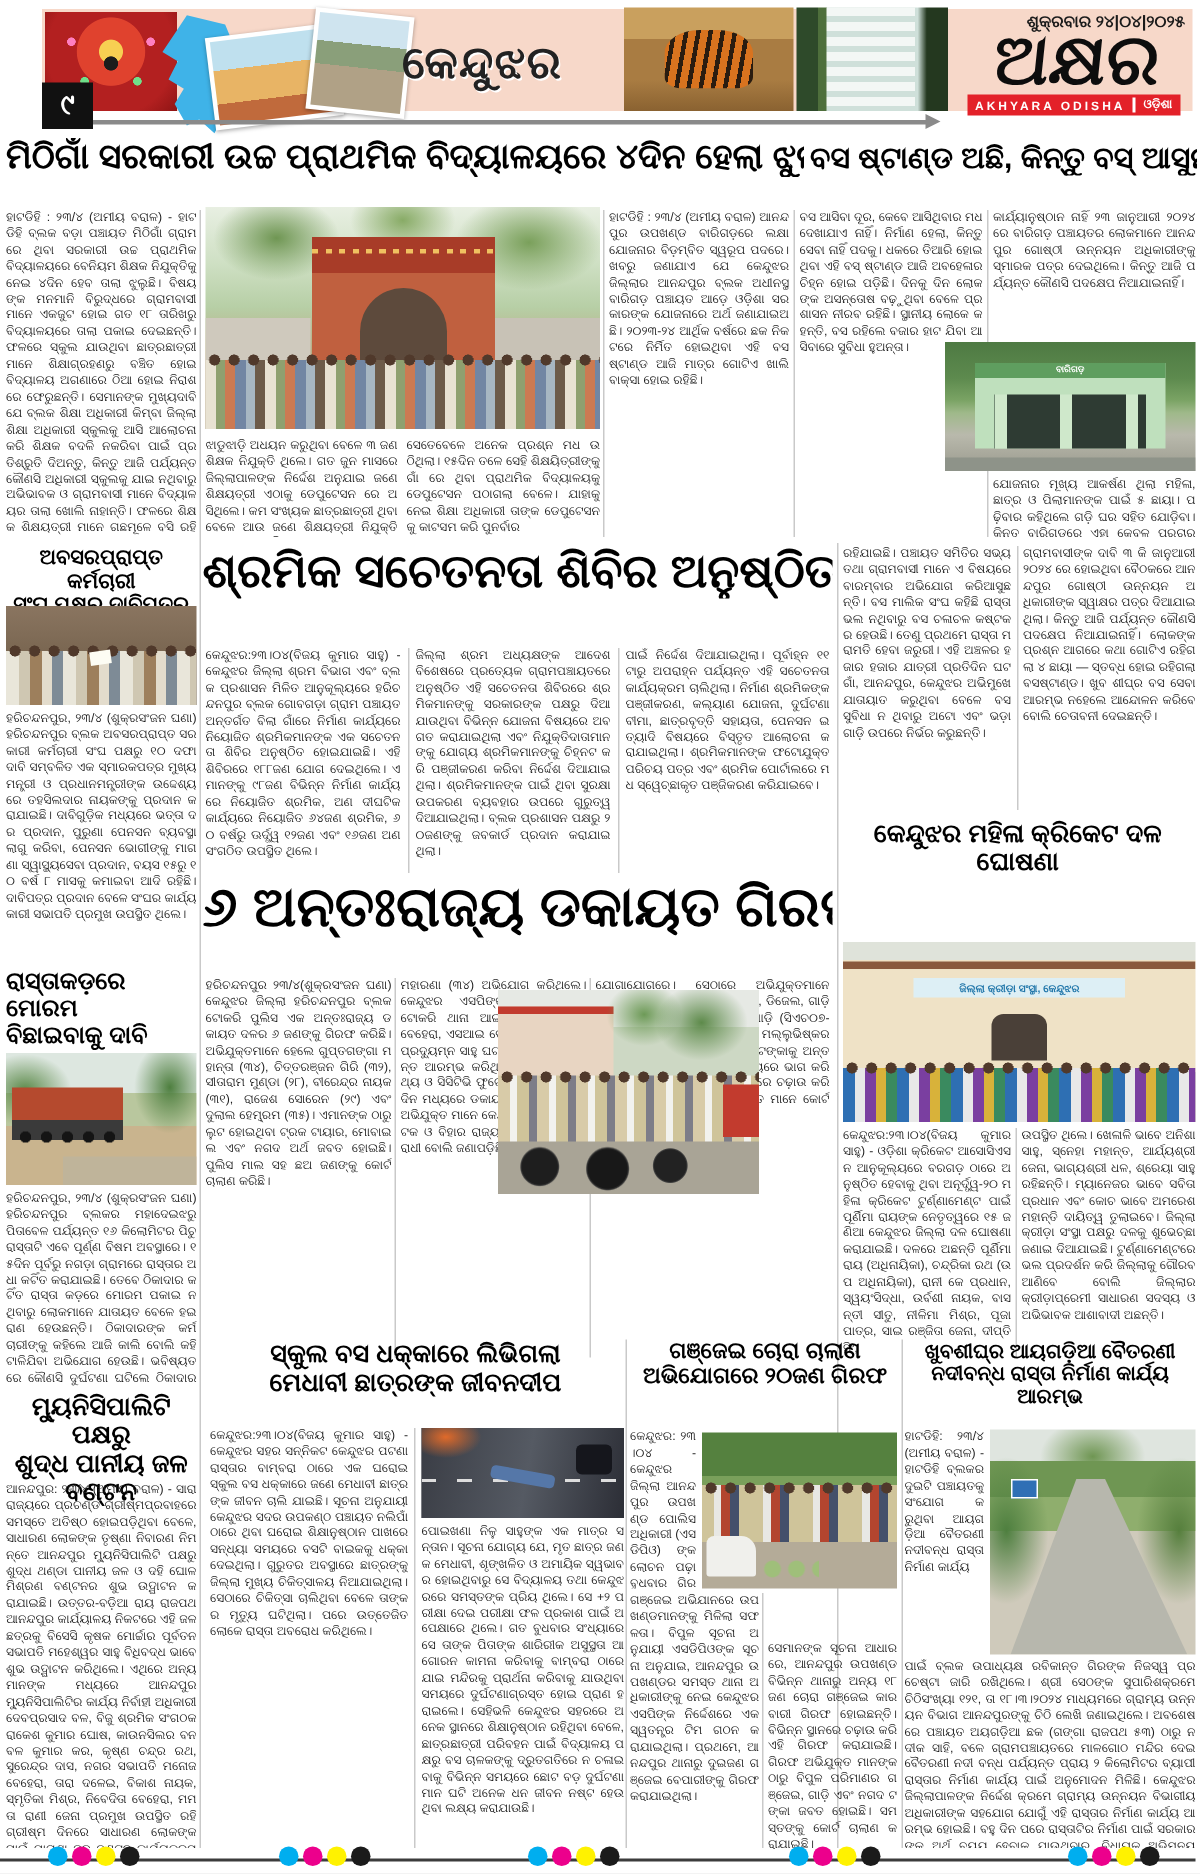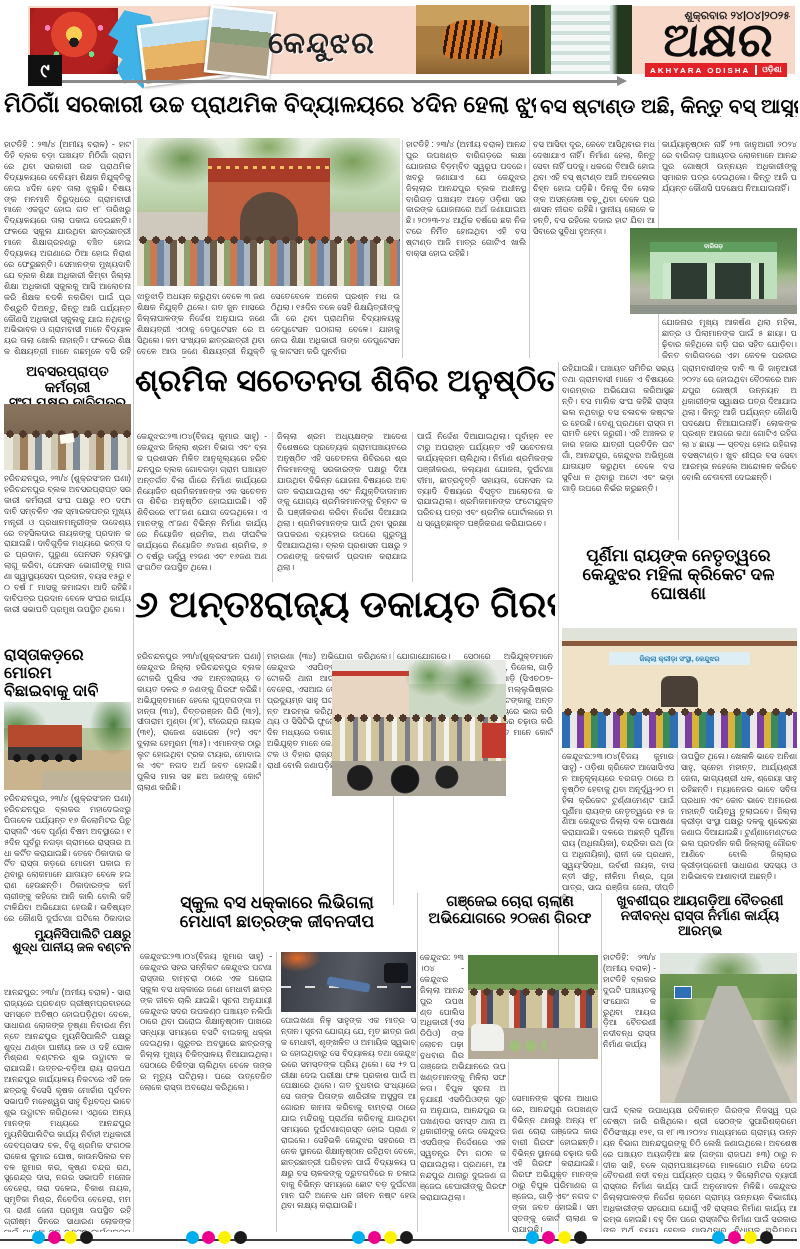--- a/index.html
+++ b/index.html
@@ -164,21 +164,20 @@
   <div class="txt" style="left:4px;top:474px;width:127px;height:166px;">ହରିଚନ୍ଦନପୁର, ୨୩/୪ (ଶୁକ୍ରସଂଜନ ଘଣା) ହରିଚନ୍ଦନପୁର ବ୍ଲକ ଅବସରପ୍ରାପ୍ତ ସରକାରୀ କର୍ମଚାରୀ ସଂଘ ପକ୍ଷରୁ ୧୦ ଦଫା ଦାବି ସମ୍ବଳିତ ଏକ ସ୍ମାରକପତ୍ର ମୁଖ୍ୟମନ୍ତ୍ରୀ ଓ ପ୍ରଧାନମନ୍ତ୍ରୀଙ୍କ ଉଦ୍ଦେଶ୍ୟରେ ତହସିଲଦାର ନାୟକଙ୍କୁ ପ୍ରଦାନ କରାଯାଇଛି। ଦାବିଗୁଡ଼ିକ ମଧ୍ୟରେ ଭତ୍ତା ଦର ପ୍ରଦାନ, ପୁରୁଣା ପେନସନ ବ୍ୟବସ୍ଥା ଲାଗୁ କରିବା, ପେନସନ ଭୋଗୀଙ୍କୁ ମାଗଣା ସ୍ୱାସ୍ଥ୍ୟସେବା ପ୍ରଦାନ, ବୟସ ୧୫ରୁ ୧୦ ବର୍ଷ ୮ ମାସକୁ କମାଇବା ଆଦି ରହିଛି। ଦାବିପତ୍ର ପ୍ରଦାନ ବେଳେ ସଂଘର କାର୍ଯ୍ୟକାରୀ ସଭାପତି ପ୍ରମୁଖ ଉପସ୍ଥିତ ଥିଲେ।</div>
 
   <div class="hl c" style="left:135px;top:364px;width:420px;font-size:31px;white-space:nowrap;">ଶ୍ରମିକ ସଚେତନତା ଶିବିର ଅନୁଷ୍ଠିତ</div>
   <div class="txt" style="left:137px;top:432px;width:130px;height:150px;">କେନ୍ଦୁଝର:୨୩।୦୪(ବିଜୟ କୁମାର ସାହୁ) - କେନ୍ଦୁଝର ଜିଲ୍ଲା ଶ୍ରମ ବିଭାଗ ଏବଂ ବ୍ଲକ ପ୍ରଶାସନ ମିଳିତ ଆନୁକୂଲ୍ୟରେ ହରିଚନ୍ଦନପୁର ବ୍ଲକ ଗୋବଗଡ଼ା ଗ୍ରାମ ପଞ୍ଚାୟତ ଅନ୍ତର୍ଗତ ବିଲା ଗାଁରେ ନିର୍ମାଣ କାର୍ଯ୍ୟରେ ନିୟୋଜିତ ଶ୍ରମିକମାନଙ୍କ ଏକ ସଚେତନତା ଶିବିର ଅନୁଷ୍ଠିତ ହୋଇଯାଇଛି। ଏହି ଶିବିରରେ ୧୮୮ଜଣ ଯୋଗ ଦେଇଥିଲେ। ଏମାନଙ୍କୁ ୯୮ଜଣ ବିଭିନ୍ନ ନିର୍ମାଣ କାର୍ଯ୍ୟରେ ନିୟୋଜିତ ଶ୍ରମିକ, ଅଣ ଦୀଘଟିକ କାର୍ଯ୍ୟରେ ନିୟୋଜିତ ୬୪ଜଣ ଶ୍ରମିକ, ୬୦ ବର୍ଷରୁ ଊର୍ଦ୍ଧ୍ୱ ୧୨ଜଣ ଏବଂ ୧୬ଜଣ ଅଣସଂଗଠିତ ଉପସ୍ଥିତ ଥିଲେ।</div>
   <div class="vr" style="left:272px;top:432px;height:150px;"></div>
   <div class="txt" style="left:277px;top:432px;width:130px;height:150px;">ଜିଲ୍ଲା ଶ୍ରମ ଅଧ୍ୟକ୍ଷଙ୍କ ଆଦେଶ ବିଶେଷରେ ପ୍ରତ୍ୟେକ ଗ୍ରାମପଞ୍ଚାୟତରେ ଅନୁଷ୍ଠିତ ଏହି ସଚେତନତା ଶିବିରରେ ଶ୍ରମିକମାନଙ୍କୁ ସରକାରଙ୍କ ପକ୍ଷରୁ ଦିଆଯାଉଥିବା ବିଭିନ୍ନ ଯୋଜନା ବିଷୟରେ ଅବଗତ କରାଯାଇଥିଲା ଏବଂ ନିଯୁକ୍ତିଦାତାମାନଙ୍କୁ ଯୋଗ୍ୟ ଶ୍ରମିକମାନଙ୍କୁ ଚିହ୍ନଟ କରି ପଞ୍ଜୀକରଣ କରିବା ନିର୍ଦ୍ଦେଶ ଦିଆଯାଇଥିଲା। ଶ୍ରମିକମାନଙ୍କ ପାଇଁ ଥିବା ସୁରକ୍ଷା ଉପକରଣ ବ୍ୟବହାର ଉପରେ ଗୁରୁତ୍ୱ ଦିଆଯାଇଥିଲା। ବ୍ଲକ ପ୍ରଶାସନ ପକ୍ଷରୁ ୨୦ଜଣଙ୍କୁ ଜବକାର୍ଡ ପ୍ରଦାନ କରାଯାଇଥିଲା।</div>
   <div class="vr" style="left:412px;top:432px;height:150px;"></div>
   <div class="txt" style="left:417px;top:432px;width:136px;height:150px;">ପାଇଁ ନିର୍ଦ୍ଦେଶ ଦିଆଯାଇଥିଲା। ପୂର୍ବାହ୍ନ ୧୧ଟାରୁ ଅପରାହ୍ନ ପର୍ଯ୍ୟନ୍ତ ଏହି ସଚେତନତା କାର୍ଯ୍ୟକ୍ରମ ଚାଲିଥିଲା। ନିର୍ମାଣ ଶ୍ରମିକଙ୍କ ପଞ୍ଜୀକରଣ, କଲ୍ୟାଣ ଯୋଜନା, ଦୁର୍ଘଟଣା ବୀମା, ଛାତ୍ରବୃତ୍ତି ସହାୟତା, ପେନସନ ଇତ୍ୟାଦି ବିଷୟରେ ବିସ୍ତୃତ ଆଲୋଚନା କରାଯାଇଥିଲା। ଶ୍ରମିକମାନଙ୍କ ଫଟୋଯୁକ୍ତ ପରିଚୟ ପତ୍ର ଏବଂ ଶ୍ରମିକ ପୋର୍ଟାଲରେ ମଧ ସ୍ୱେଚ୍ଛାକୃତ ପଞ୍ଜିକରଣ କରିଯାଇବେ।</div>
 
   <div class="hl c" style="left:560px;top:546px;width:237px;font-size:17px;">
-    <div>ପୂର୍ଣିମା ରାୟଙ୍କ ନେତୃତ୍ୱରେ</div>
     <div>କେନ୍ଦୁଝର ମହିଳା କ୍ରିକେଟ ଦଳ ଘୋଷଣା</div>
   </div>
   <div class="photo" style="left:562px;top:628px;width:235px;height:120px;
        background:linear-gradient(180deg,#dfe3da 0 10%,#efe2c6 10% 72%,#b9b3a4 72% 100%);">
     <div class="abs" style="left:0;right:0;top:11%;height:5px;background:#8a5a3e;"></div>
     <div class="abs" style="left:20%;top:20%;width:60%;height:13px;background:#ddeff5;display:flex;align-items:center;justify-content:center;">
       <span style="font-size:7px;color:#2277aa;font-weight:bold;">ଜିଲ୍ଲା କ୍ରୀଡ଼ା ସଂସ୍ଥା, କେନ୍ଦୁଝର</span>
     </div>
     <div class="abs" style="left:42%;top:40%;width:16%;height:26%;background:#4a4038;border-radius:8px 8px 0 0;"></div>
     <div class="abs" style="left:0;right:0;bottom:0;height:36px;
@@ -237,21 +236,21 @@
   <div class="hl c" style="left:420px;top:893px;width:180px;font-size:15px;text-align:center;">
     <div>ଗଞ୍ଜେଇ ଚୋରା ଚାଲାଣ</div>
     <div>ଅଭିଯୋଗରେ ୨୦ଜଣ ଗିରଫ</div>
   </div>
   <div class="vr" style="left:601px;top:893px;height:339px;"></div>
   <div class="hl c" style="left:603px;top:893px;width:194px;font-size:13.5px;">
     <div>ଖୁବଶୀଘ୍ର ଆୟଗଡ଼ିଆ ବୈତରଣୀ</div>
     <div>ନଦୀବନ୍ଧ ରାସ୍ତା ନିର୍ମାଣ କାର୍ଯ୍ୟ ଆରମ୍ଭ</div>
   </div>
 
-  <div class="hl c" style="left:4px;top:928px;width:127px;font-size:12px;text-align:right;">
+  <div class="hl c" style="left:4px;top:928px;width:127px;font-size:17px;">
     <div>ମ୍ୟୁନିସିପାଲିଟି ପକ୍ଷରୁ</div>
     <div>ଶୁଦ୍ଧ ପାନୀୟ ଜଳ ବଣ୍ଟନ</div>
   </div>
   <div class="txt" style="left:4px;top:988px;width:127px;height:244px;">ଆନନ୍ଦପୁର: ୨୩/୪ (ଅମୀୟ ବରାଳ) - ସାରା ରାଜ୍ୟରେ ପ୍ରଚଣ୍ଡ ଗ୍ରୀଷ୍ମପ୍ରବାହରେ ସମସ୍ତେ ଅତିଷ୍ଠ ହୋଇପଡ଼ିଥିବା ବେଳେ, ସାଧାରଣ ଲୋକଙ୍କ ତୃଷ୍ଣା ନିବାରଣ ନିମନ୍ତେ ଆନନ୍ଦପୁର ମ୍ୟୁନିସିପାଲିଟି ପକ୍ଷରୁ ଶୁଦ୍ଧ ଥଣ୍ଡା ପାନୀୟ ଜଳ ଓ ଦହି ଘୋଳ ମିଶ୍ରଣ ବଣ୍ଟନର ଶୁଭ ଉଦ୍ଘାଟନ କରାଯାଇଛି। ଉତ୍ତର-ବଡ଼ିଆ ରାୟ ରାଜପଥ ଆନନ୍ଦପୁର କାର୍ଯ୍ୟାଳୟ ନିକଟରେ ଏହି ଜଳଛତ୍ରକୁ ବିସେସି କୃଷକ ମୋର୍ଚ୍ଚାର ପୂର୍ବତନ ସଭାପତି ମହେଶ୍ୱର ସାହୁ ବିଧିବଦ୍ଧ ଭାବେ ଶୁଭ ଉଦ୍ଘାଟନ କରିଥିଲେ। ଏଥିରେ ଅନ୍ୟମାନଙ୍କ ମଧ୍ୟରେ ଆନନ୍ଦପୁର ମ୍ୟୁନିସିପାଲିଟିର କାର୍ଯ୍ୟ ନିର୍ବାହୀ ଅଧିକାରୀ ଦେବପ୍ରସାଦ ବଳ, ବିଜୁ ଶ୍ରମିକ ସଂଗଠକ ରାକେଶ କୁମାର ଘୋଷ, କାଉନସିଲର ବନବଳ କୁମାର କର, କୃଷ୍ଣ ଚନ୍ଦ୍ର ରଥ, ସୁରେନ୍ଦ୍ର ଦାସ, ନଗର ସଭାପତି ମନୋଜ ବେହେରା, ତାରା ଦଳେଇ, ବିକାଶ ନାୟକ, ସ୍ମୃତିକା ମିଶ୍ର, ନିବେଦିତା ବେହେରା, ମମତା ରାଣୀ ଜେନା ପ୍ରମୁଖ ଉପସ୍ଥିତ ରହି ଗ୍ରୀଷ୍ମ ଦିନରେ ସାଧାରଣ ଲୋକଙ୍କ ପାଇଁ ମାଗଣା ଜଳ ବଣ୍ଟନ କାର୍ଯ୍ୟକ୍ରମ ଚଳାଇଥିଲେ।</div>
 
   <div class="txt" style="left:140px;top:952px;width:132px;height:280px;">କେନ୍ଦୁଝର:୨୩।୦୪(ବିଜୟ କୁମାର ସାହୁ) - କେନ୍ଦୁଝର ସହର ସନ୍ନିକଟ କେନ୍ଦୁଝର ପଟଣା ରାସ୍ତାର ବାମ୍ବରା ଠାରେ ଏକ ଘରୋଇ ସ୍କୁଲ ବସ ଧକ୍କାରେ ଜଣେ ମେଧାବୀ ଛାତ୍ରଙ୍କ ଜୀବନ ଚାଲି ଯାଇଛି। ସୂଚନା ଅନୁଯାୟୀ କେନ୍ଦୁଝର ସଦର ଉପକଣ୍ଠ ପଞ୍ଚାୟତ ନଲିପାଁ ଠାରେ ଥିବା ଘରୋଇ ଶିକ୍ଷାନୁଷ୍ଠାନ ପାଖରେ ସନ୍ଧ୍ୟା ସମୟରେ ବସଟି ବାଇକକୁ ଧକ୍କା ଦେଇଥିଲା। ଗୁରୁତର ଅବସ୍ଥାରେ ଛାତ୍ରଙ୍କୁ ଜିଲ୍ଲା ମୁଖ୍ୟ ଚିକିତ୍ସାଳୟ ନିଆଯାଇଥିଲା। ସେଠାରେ ଚିକିତ୍ସା ଚାଲିଥିବା ବେଳେ ତାଙ୍କର ମୃତ୍ୟୁ ଘଟିଥିଲା। ପରେ ଉତ୍ତେଜିତ ଲୋକେ ରାସ୍ତା ଅବରୋଧ କରିଥିଲେ।</div>
   <div class="vr" style="left:276px;top:952px;height:280px;"></div>
   <div class="photo" style="left:281px;top:952px;width:135px;height:60px;background:#23252e;">
     <div class="abs" style="inset:0;background:linear-gradient(100deg,#3a3d45 0%,#555a63 52%,#2c2e36 100%);"></div>
     <div class="abs" style="left:0;right:0;top:56%;height:2px;

